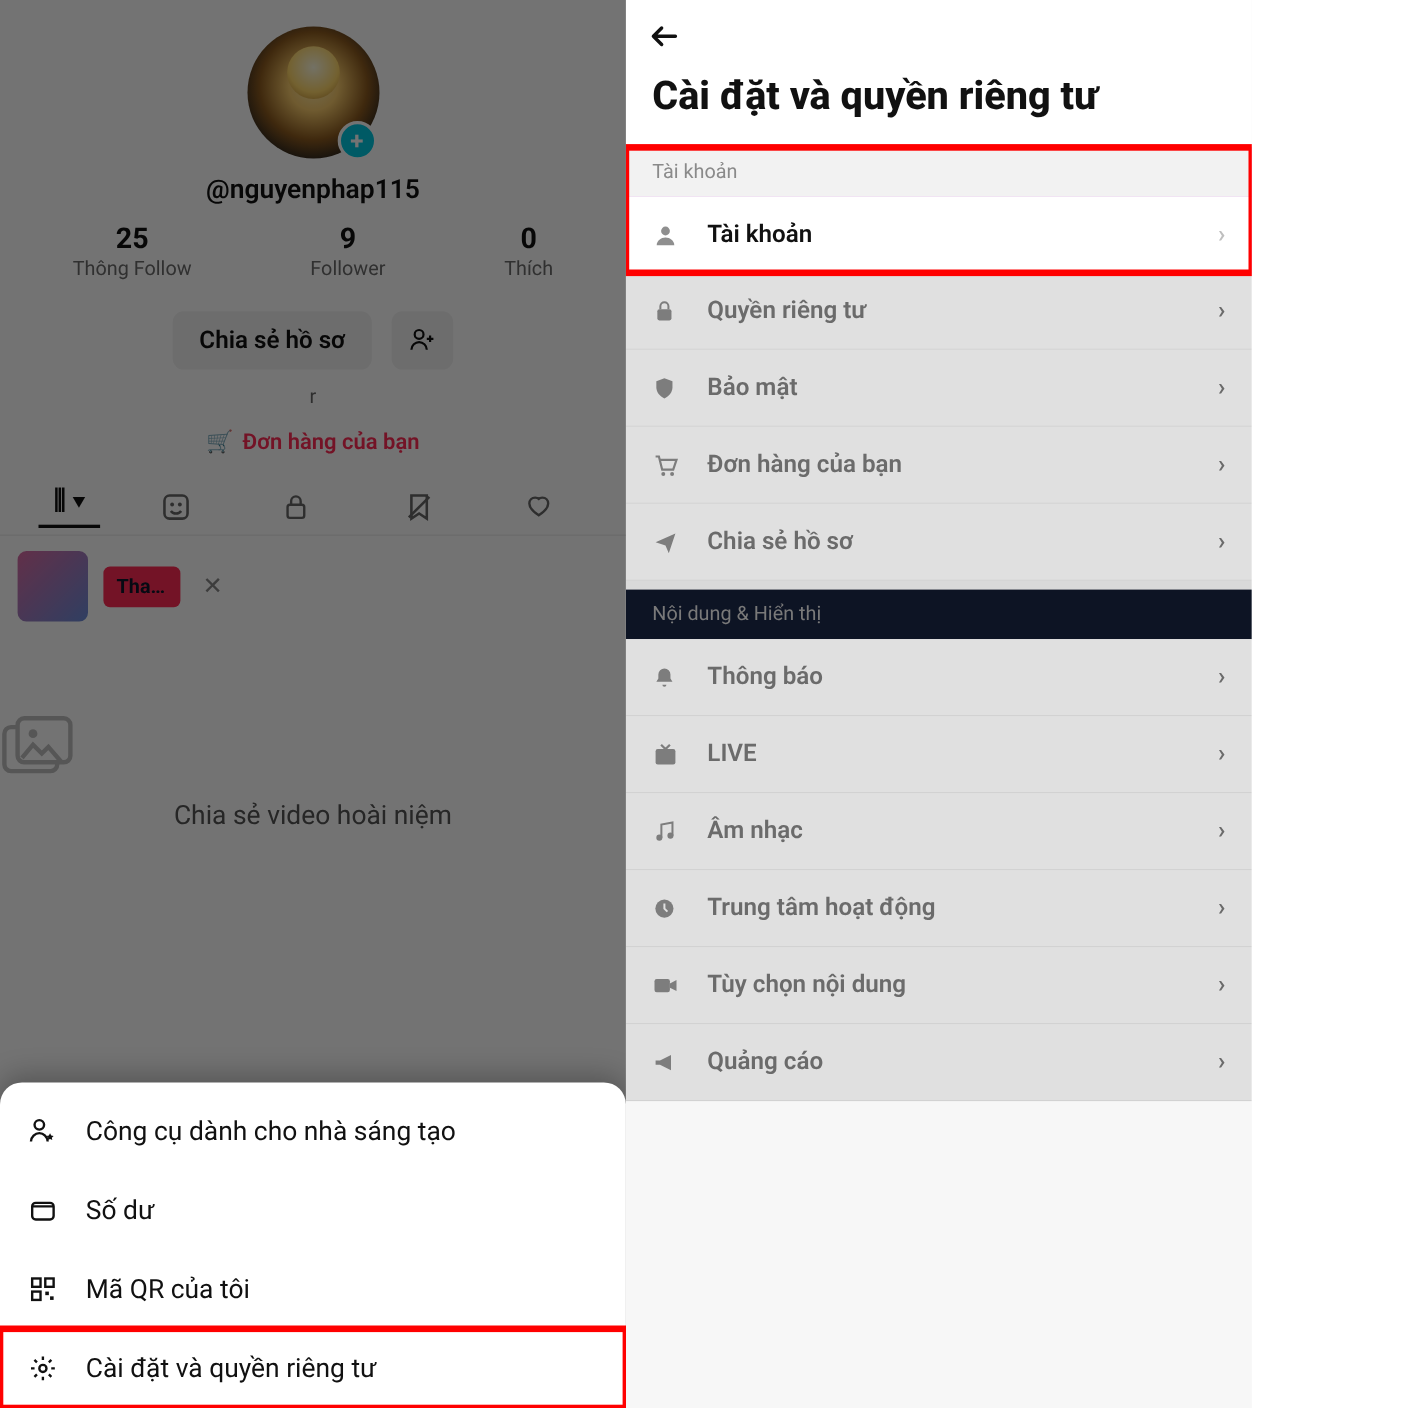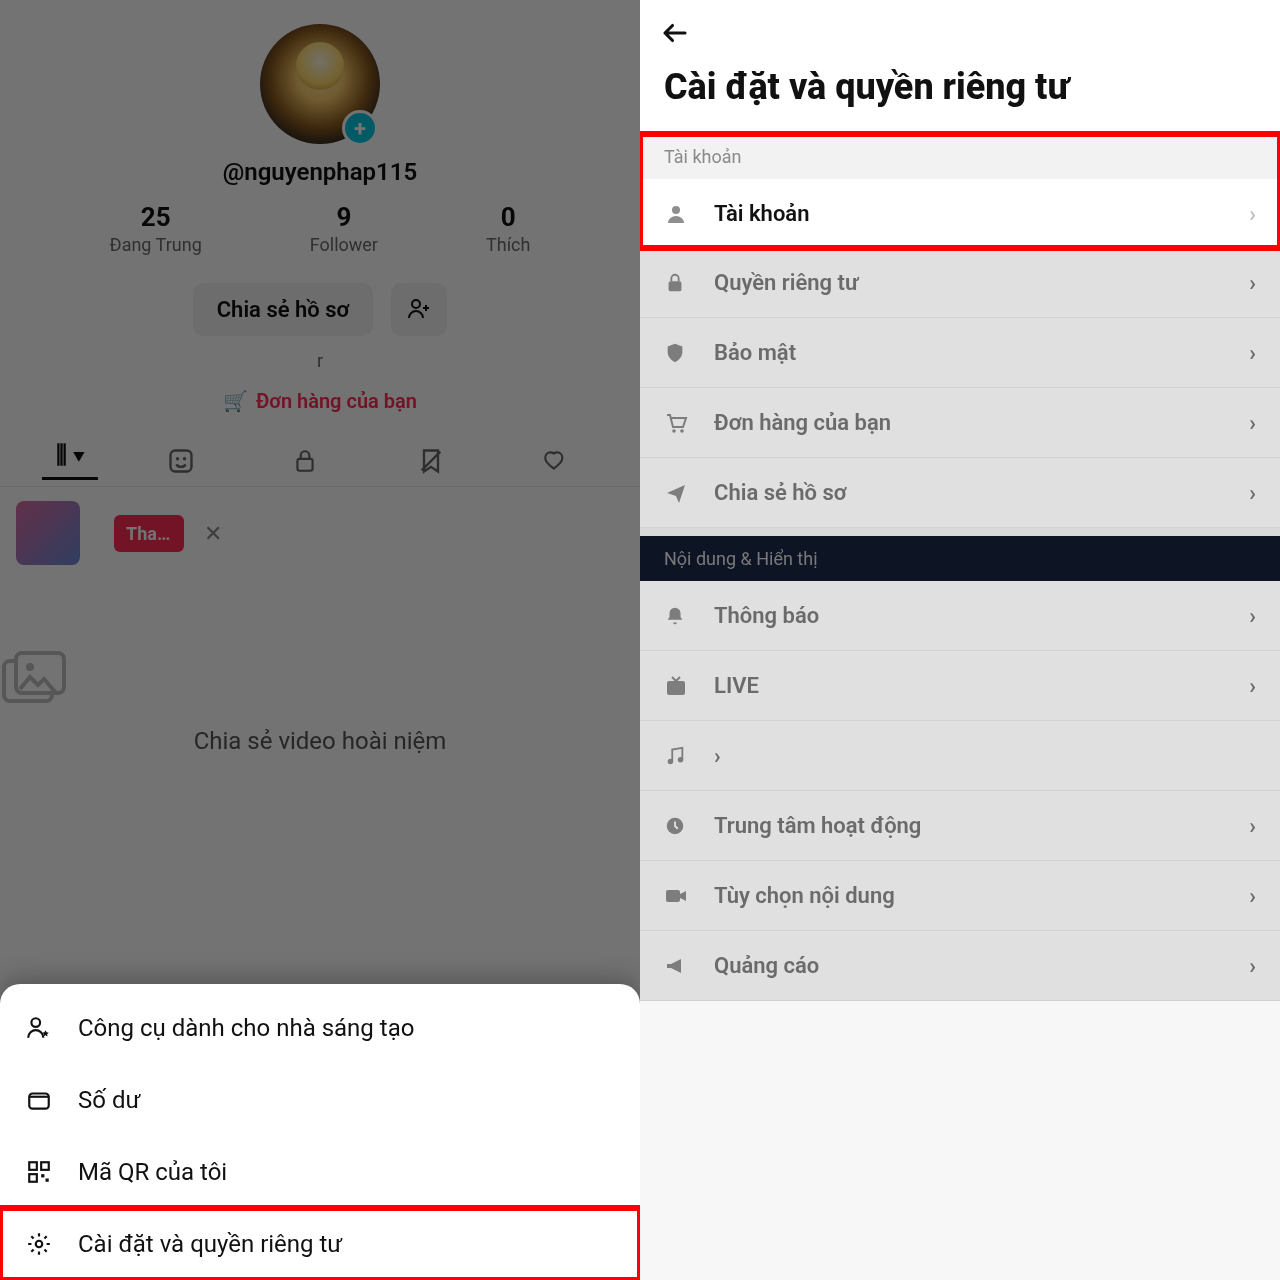--- a/index.html
+++ b/index.html
@@ -1,18 +1,18 @@
 <!DOCTYPE html>
 <html><head>
 <meta charset="utf-8">
 <style>
   * { box-sizing: border-box; margin: 0; padding: 0; }
   html, body { width: 1280px; height: 1280px; font-family: -apple-system, BlinkMacSystemFont, "Segoe UI", Roboto, Helvetica, Arial, sans-serif; overflow: hidden; }
   .viewport { display: flex; width: 1280px; height: 1280px; }
-  .panel { width: 640px; height: 1280px; position: relative; overflow: hidden; }
+  .panel { width: 569px; height: 1280px; position: relative; overflow: hidden; }
 
   
   .left { background: #fff; }
   .dim-overlay { position: absolute; inset: 0; background: rgba(0,0,0,0.55); z-index: 5; pointer-events: none; }
   .profile { position: relative; z-index: 1; }
   .avatar-wrap { display:flex; justify-content:center; padding-top:24px; position:relative; }
   .avatar { width:120px; height:120px; border-radius:60px; background: radial-gradient(circle at 50% 45%, #ffe9a8 0%, #f6c96b 25%, #8b5a1f 55%, #1e1e1e 80%); position:relative; }
   .avatar::after { content:""; position:absolute; top:18px; left:50%; transform:translateX(-50%); width:48px; height:48px; border-radius:50%; background: radial-gradient(circle at 50% 40%, #fffbe0 0%, #ffd76a 60%, #b07a28 100%); filter: blur(.5px); }
   .avatar-add { position:absolute; right:calc(50% - 58px); bottom:-2px; width:36px; height:36px; border-radius:18px; background:#00c8e0; display:flex;align-items:center;justify-content:center; color:#fff; font-size:22px; font-weight:700; border:3px solid #fff;}
   .username { text-align:center; margin-top:14px; font-size:24px; font-weight:600; color:#111; }
@@ -26,21 +26,21 @@
   .r-line { text-align:center; font-size:18px; color:#666; margin-top:14px;}
   .orders { display:flex; justify-content:center; align-items:center; gap:8px; color:#fe2c55; font-size:20px; margin-top:18px; font-weight:600;}
   .tabs { display:flex; justify-content:space-around; align-items:center; margin-top:28px; padding:0 8px 6px; border-bottom:1px solid #e8e8e8;}
   .tab { width:56px; text-align:center; color:#666; font-size:24px;}
   .tab.active { color:#111; border-bottom:3px solid #111; padding-bottom:8px; font-weight:700;}
   .trend { display:flex; align-items:center; padding:14px 16px; gap:14px; }
   .trend-thumb { width:64px; height:64px; border-radius:8px; background: linear-gradient(135deg,#d86aa1,#6a8bd8); }
   .trend-text { flex:1; }
   .trend-title { font-size:20px; font-weight:700; color:#111; line-height:1.25;}
   .trend-sub { font-size:17px; color:#8a8a8a; margin-top:2px;}
-  .trend-badge { background:#fe2c55; color:#ffffff; border-radius:6px; padding:8px 12px; font-size:18px; font-weight:700; max-width:70px; overflow:hidden; text-overflow:ellipsis; white-space:nowrap;margin-left:20px;}
+  .trend-badge { background:#fe2c55; color:#0f172a; border-radius:6px; padding:8px 12px; font-size:18px; font-weight:700; max-width:70px; overflow:hidden; text-overflow:ellipsis; white-space:nowrap;}
   .trend-close { font-size:22px; color:#888; padding:0 6px;}
   .empty { margin-top:70px; text-align:center; color:#9a9a9a; font-size:22px; }
   .empty-icon { font-size:56px; color:#bfbfbf; }
 
   
   .sheet { position:absolute; left:0; right:0; bottom:0; background:#fff; border-top-left-radius:20px; border-top-right-radius:20px; z-index:10; padding:8px 0 0; box-shadow:0 -6px 24px rgba(0,0,0,.25);}
   .sheet-row { display:flex; align-items:center; gap:20px; padding:22px 26px; font-size:24px; font-weight:400; color:#111; }
   .sheet-icon { width:32px; text-align:center; color:#111; font-size:24px;}
   .sheet-row.highlight { outline:6px solid #ff0000; outline-offset:-3px; }
 
@@ -69,21 +69,21 @@
   <div class="panel left">
     <div class="profile">
       <div class="avatar-wrap">
         <div class="avatar"></div>
         <div class="avatar-add">+</div>
       </div>
       <div class="username">@nguyenphap115</div>
       <div class="stats">
         <div class="stat">
           <div class="stat-num">25</div>
-          <div class="stat-label">Đang Trung</div>
+          <div class="stat-label">Thông Follow</div>
         </div>
         <div class="stat">
           <div class="stat-num">9</div>
           <div class="stat-label">Follower</div>
         </div>
         <div class="stat">
           <div class="stat-num">0</div>
           <div class="stat-label">Thích</div>
         </div>
       </div>
@@ -282,20 +282,21 @@
         <span class="chev">›</span>
       </div>
       <div class="row dimmed-row">
         <span class="row-icon">
           <svg width="22" height="22" viewBox="0 0 24 24">
               <path d="M9 18V5l11-2v13" fill="none" stroke="#8f8f8f" stroke-width="2"></path>
               <circle cx="7" cy="18" r="3" fill="#8f8f8f"></circle>
               <circle cx="18" cy="16" r="3" fill="#8f8f8f"></circle>
             </svg>
         </span>
+        <span class="row-label">Âm nhạc</span>
         <span class="chev">›</span>
       </div>
       <div class="row dimmed-row">
         <span class="row-icon">
           <svg width="22" height="22" viewBox="0 0 24 24">
               <circle cx="12" cy="12" r="9" fill="#8f8f8f"></circle>
               <path d="M12 7v5l3 3" stroke="#fff" stroke-width="2" fill="none"></path>
             </svg>
         </span>
         <span class="row-label">Trung tâm hoạt động</span>

